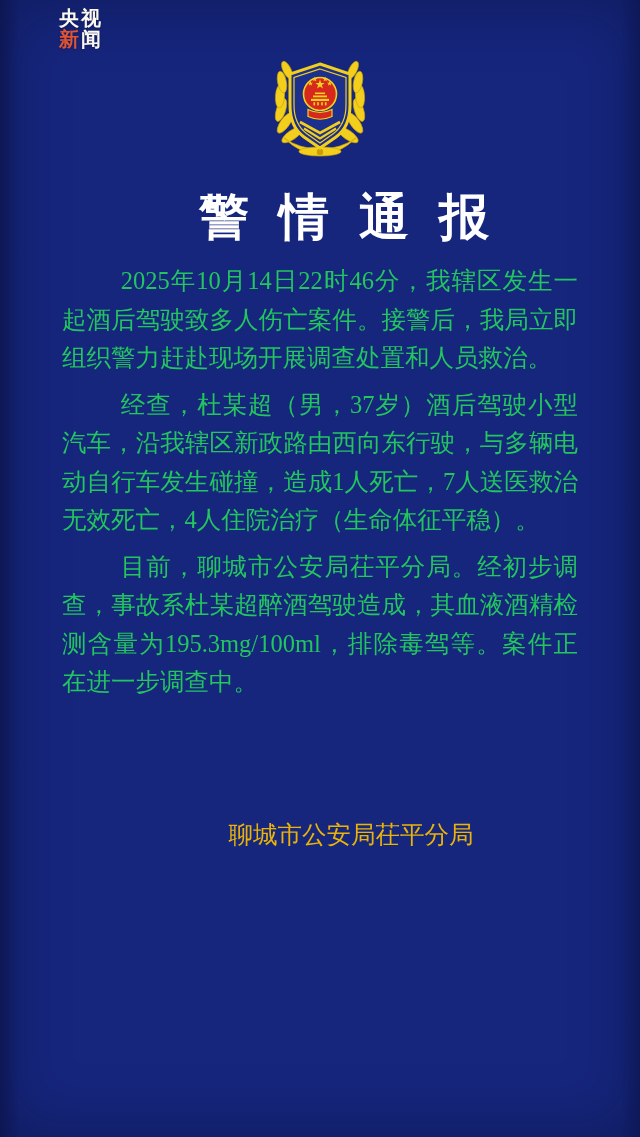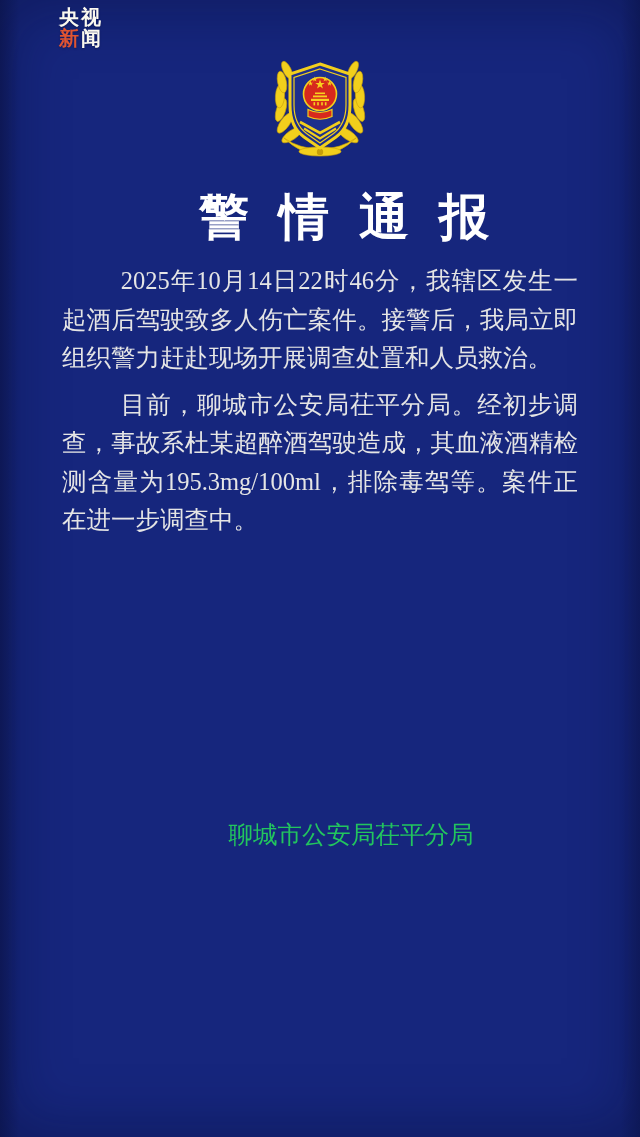--- a/index.html
+++ b/index.html
@@ -15,21 +15,21 @@
   }
   .vignette {
     position: absolute; inset: 0;
     pointer-events: none;
     background: linear-gradient(90deg, rgba(8,14,60,0.45) 0%, rgba(8,14,60,0) 3%, rgba(8,14,60,0) 97%, rgba(8,14,60,0.35) 100%);
   }
   .logo {
     position: absolute;
     left: 59px;
     top: 8px;
-    font-family: Liberation Mono, monospace;
+    font-family: Liberation Sans, sans-serif;
     font-weight: bold;
     font-size: 20px;
     line-height: 21px;
     letter-spacing: 2px;
     color: #fbf9ef;
     text-shadow: 0 1px 2px rgba(0,0,0,0.25);
   }
   .logo .accent { color: #e05432; }
   .badge {
     position: absolute;
@@ -54,33 +54,33 @@
     margin-left: 36px;
   }
   .body {
     position: absolute;
     top: 262px;
     left: 62px;
     width: 516px;
     font-size: 24.5px;
     line-height: 38.5px;
     text-align: justify;
-    color: #e5e5e5;
+    color: #22c55e;
   }
   .body p { margin: 0 0 8px 0; text-indent: 2.4em; }
   .signature {
     position: absolute;
     top: 816px;
     left: 0;
     right: 0;
     padding-left: 62px;
     text-align: center;
     font-size: 24.5px;
     line-height: 38.5px;
-    color: #22c55e;
+    color: #eab308;
   }
 </style>
 </head>
 <body>
 
 <div class="page">
   <div class="vignette"></div>
 
   <div class="logo">
     <div>央视</div>
@@ -136,19 +136,20 @@
       <rect x="54.9" y="47.2" width="1.6" height="3.2"></rect>
     </g>
 
     <path d="M38 54.5 Q50 60.5 62 54.5 L62 61.5 Q50 67 38 61.5 Z" fill="#d7281d" stroke="#f2cf1c" stroke-width="1.2"></path>
   </svg>
 
   <div class="title">警情通报</div>
 
   <div class="body">
     <p>2025年10月14日22时46分，我辖区发生一起酒后驾驶致多人伤亡案件。接警后，我局立即组织警力赶赴现场开展调查处置和人员救治。</p>
+    <p>经查，杜某超（男，37岁）酒后驾驶小型汽车，沿我辖区新政路由西向东行驶，与多辆电动自行车发生碰撞，造成1人死亡，7人送医救治无效死亡，4人住院治疗（生命体征平稳）。</p>
     <p>目前，聊城市公安局茌平分局。经初步调查，事故系杜某超醉酒驾驶造成，其血液酒精检测含量为195.3mg/100ml，排除毒驾等。案件正在进一步调查中。</p>
   </div>
 
   <div class="signature">
     <div>聊城市公安局茌平分局</div>
   </div>
 </div>
 
 </body></html>

